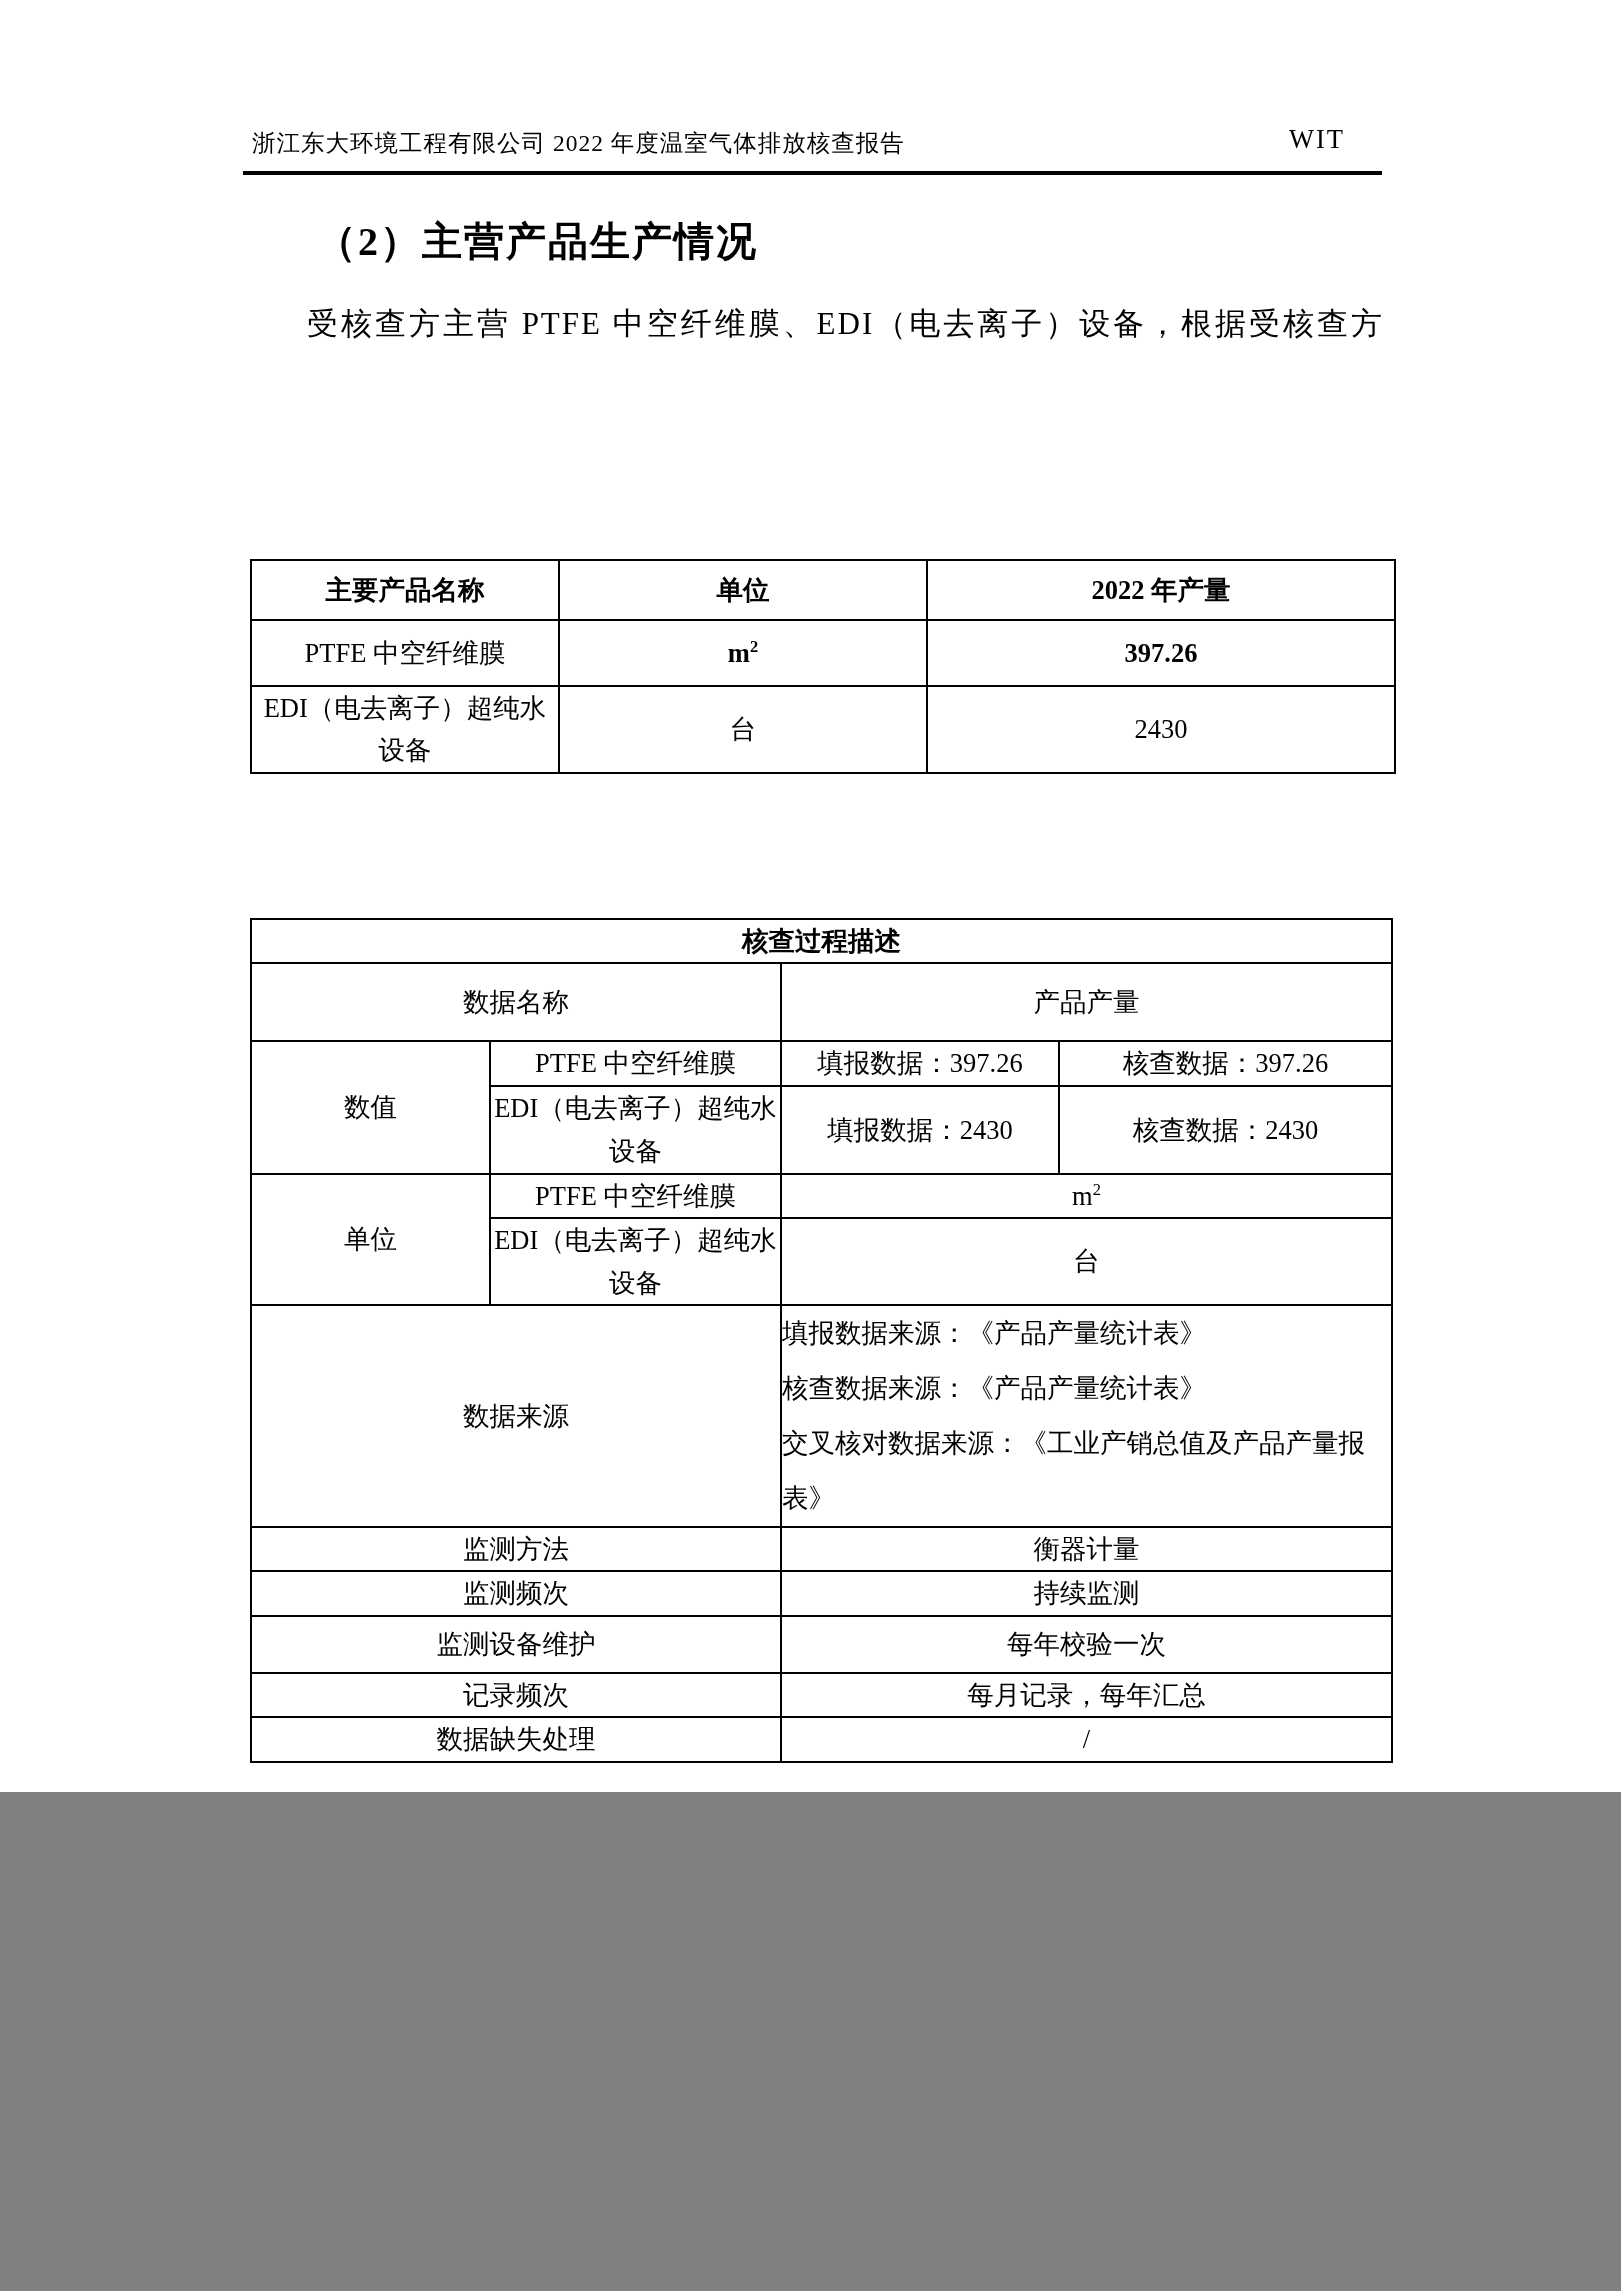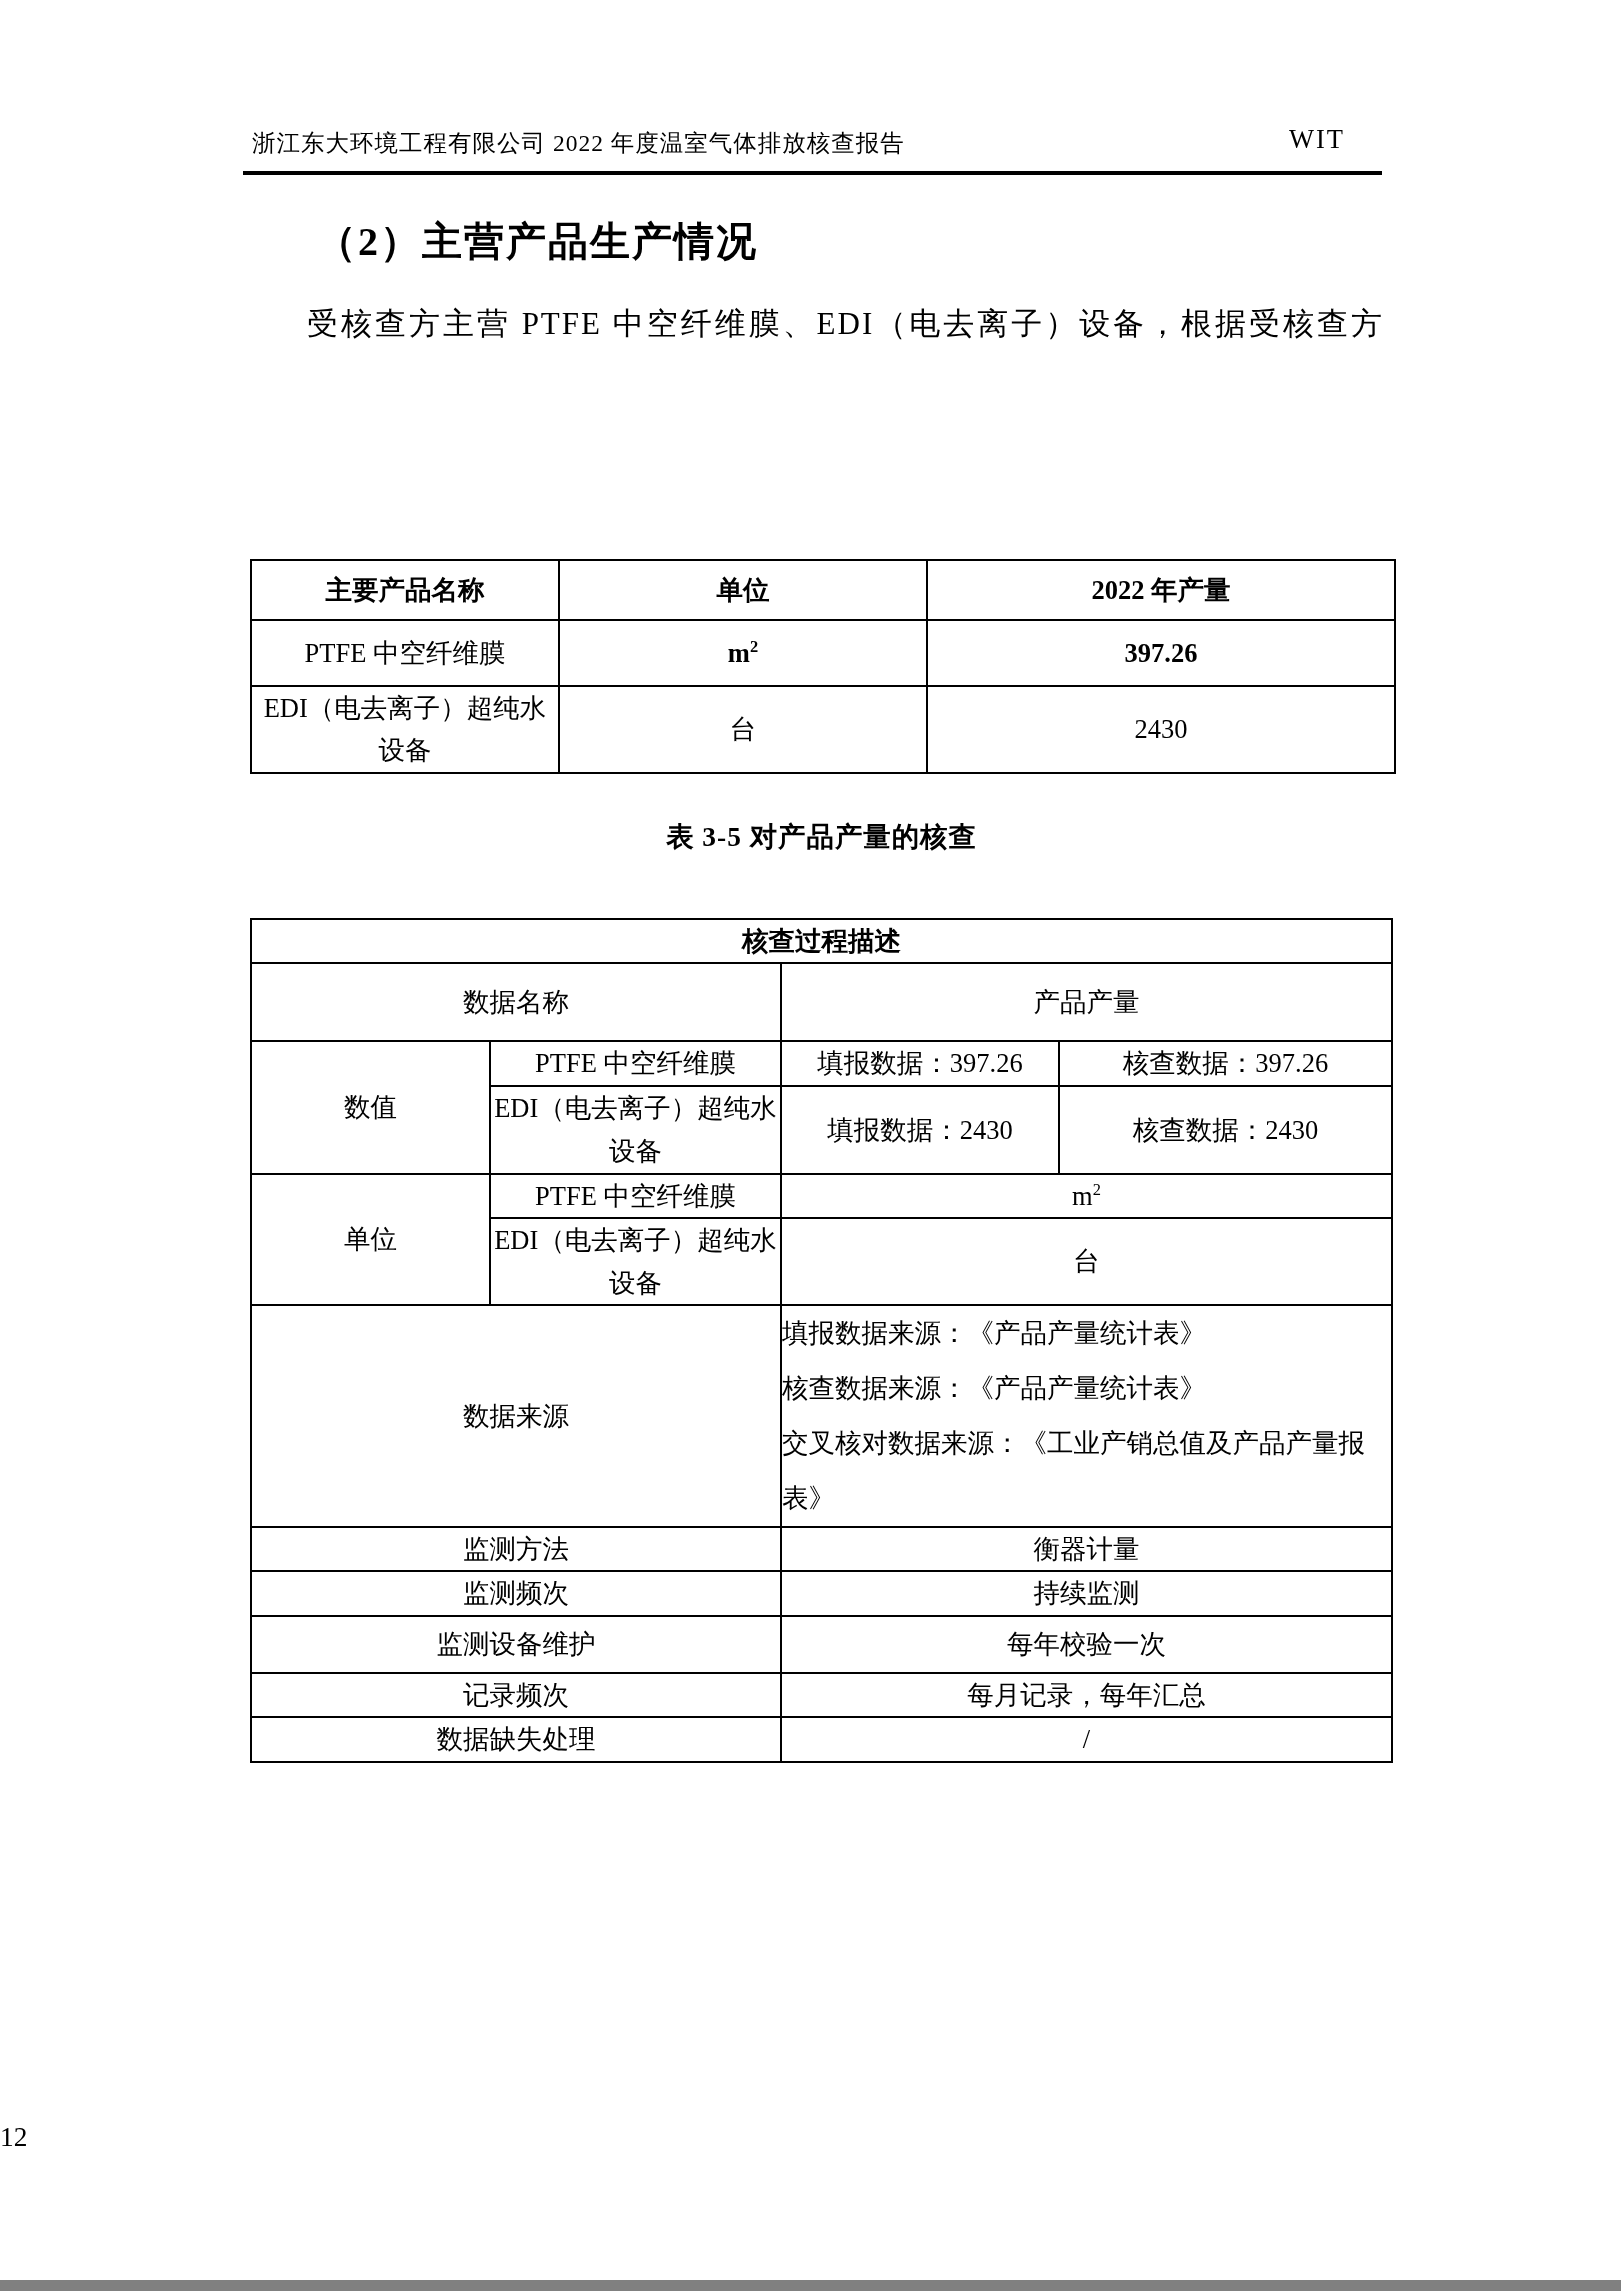--- a/index.html
+++ b/index.html
@@ -1,19 +1,19 @@
 <!DOCTYPE html>
 <html><head>
 <meta charset="utf-8">
 <style>
   html, body { margin: 0; padding: 0; background: #808080; }
   .page {
     position: relative;
     width: 1621px;
-    height: 2280px;
+    height: 1792px;
     background: #ffffff;
     font-family: "Liberation Serif", serif;
     color: #000000;
     overflow: hidden;
   }
   .abs { position: absolute; }
 
   
   .hdr-left  { left: 252px; top: 127px; font-size: 23.5px; letter-spacing: 1px; }
   .hdr-right { left: 1289px; top: 124px; font-size: 26.5px; letter-spacing: 2px; }
@@ -101,21 +101,20 @@
       <td class="bold">397.26</td>
     </tr>
     <tr style="height:85px">
       <td>EDI（电去离子）超纯水设备</td>
       <td>台</td>
       <td>2430</td>
     </tr>
   </tbody>
     </table>
 
-  <div class="abs tbl-title t5-title">表 3-5 对产品产量的核查</div>
   <table class="doc-table t5">
     <colgroup>
         <col style="width:239px">
         <col style="width:291px">
         <col style="width:278px">
         <col style="width:333px">
       </colgroup>
     <tbody>
         <tr style="height:44px">
       <td colspan="4" class="bold">核查过程描述</td>

